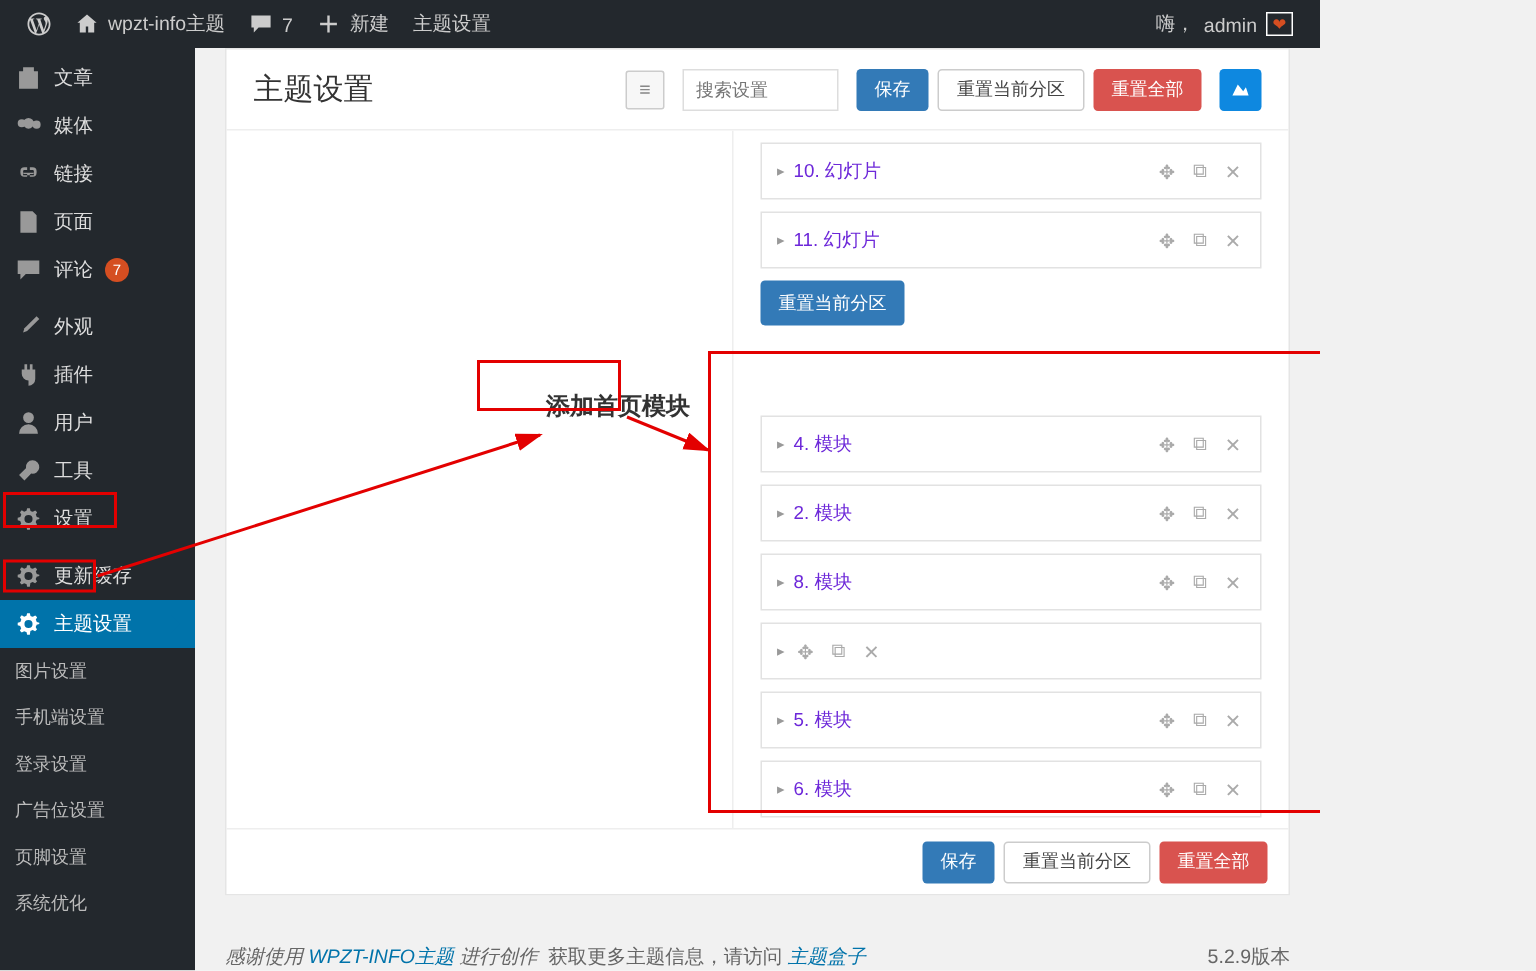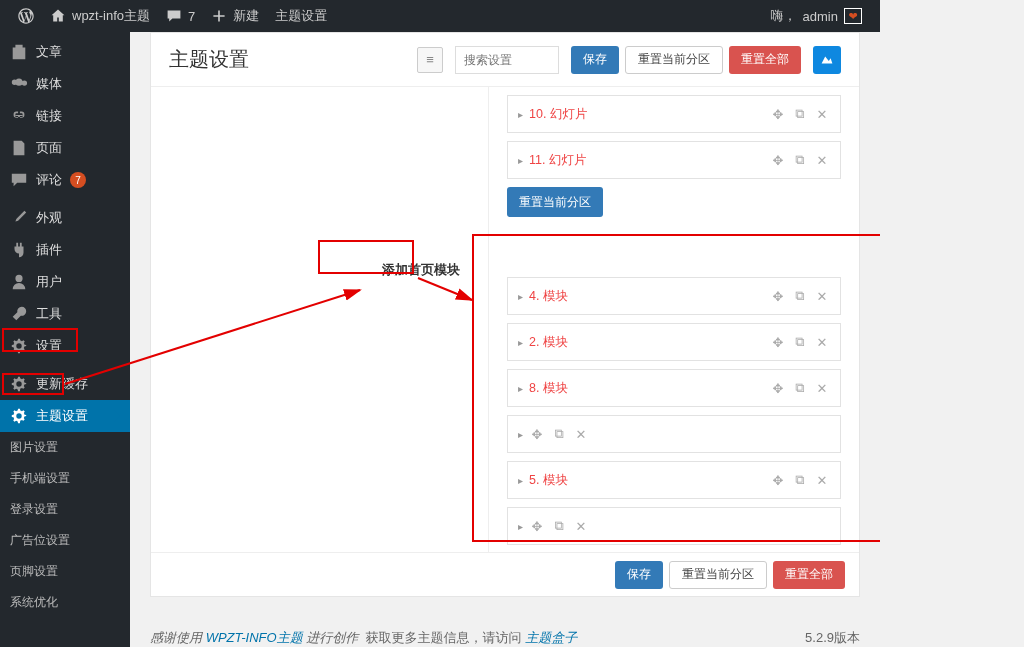--- a/index.html
+++ b/index.html
@@ -41,25 +41,25 @@
 .btn-gray{background:#fff;border:1px solid #ccc;color:#444}
 .btn-red{background:#d9534f}
 .hdr-actions{display:flex;align-items:center;gap:6px}
 .bluelogo{width:28px;height:28px;background:#0e88e0;border-radius:3px;display:flex;align-items:center;justify-content:center;margin-left:6px}
 .bluelogo svg{width:18px;height:18px;fill:#fff}
 
 .panel-body{position:absolute;top:54px;bottom:44px;left:0;right:0;overflow:hidden}
 .leftcol{position:absolute;left:0;top:0;bottom:0;width:338px;border-right:1px solid #eee}
 .rightcol{position:absolute;left:338px;right:0;top:0;bottom:0;padding:0 18px}
 
-.section-title{font-size:13px;font-weight:bold;color:#333;padding:14px 18px}
+.section-title{font-size:16px;font-weight:bold;color:#333;padding:14px 18px}
 
 .group{border:1px solid #e2e2e2;height:38px;display:flex;align-items:center;padding:0 10px;margin-bottom:8px;background:#fff;cursor:pointer}
 .group .caret{color:#999;margin-right:6px;font-size:10px}
-.group .lbl{flex:1;font-size:12.5px;color:#ef4444}
+.group .lbl{flex:1;font-size:12.5px;color:#6d28d9}
 .group .gacts{display:flex;align-items:center;gap:6px;color:#aaa}
 .group .gacts span{width:16px;height:16px;display:flex;align-items:center;justify-content:center;cursor:pointer}
 
 .panel-footer{position:absolute;bottom:0;left:0;right:0;height:44px;border-top:1px solid #eee;display:flex;align-items:center;justify-content:flex-end;padding:0 14px;gap:6px}
 
 .credits{position:absolute;left:0;right:0;bottom:0;height:40px;display:flex;align-items:flex-end;padding:0 20px;color:#666;font-style:italic}
 .credits a{color:#0073aa;text-decoration:none}
 .credits .ver{margin-left:auto;font-style:normal}
 
 
@@ -298,20 +298,21 @@
                 <span class="caret">▸</span>
                 <span class="lbl">5. 模块</span>
                 <span class="gacts">
                   <span>✥</span>
                   <span>⧉</span>
                   <span>✕</span>
                 </span>
               </div>
               <div class="group">
                 <span class="caret">▸</span>
+                <span class="lbl">6. 模块</span>
                 <span class="gacts">
                   <span>✥</span>
                   <span>⧉</span>
                   <span>✕</span>
                 </span>
               </div>
             </div>
           
         </div>
       </div>

